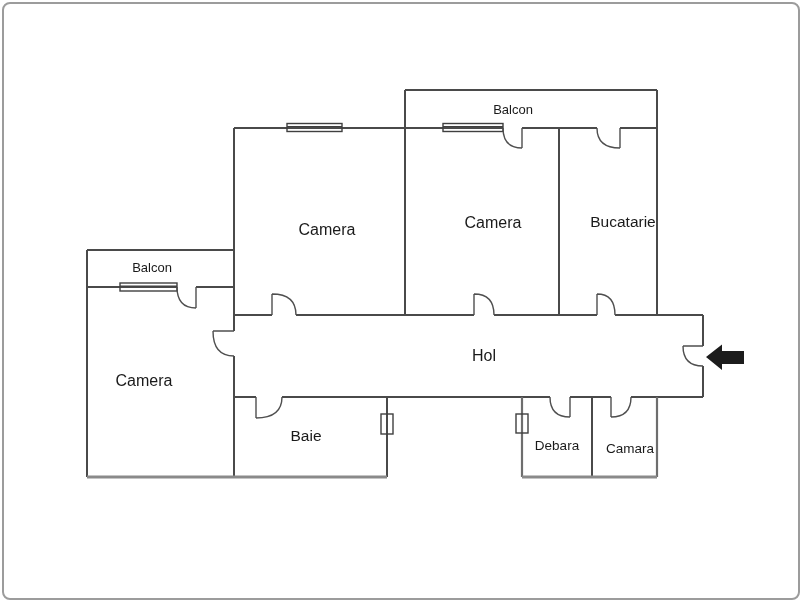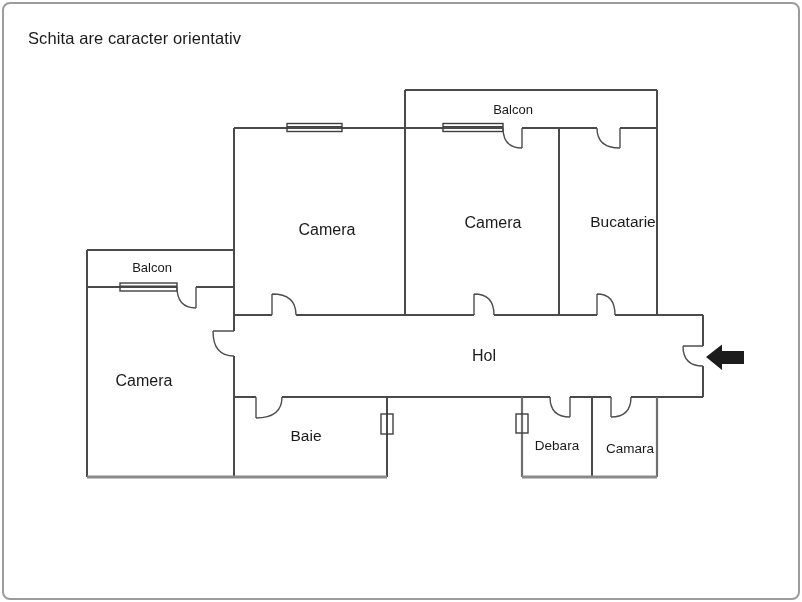--- a/index.html
+++ b/index.html
@@ -30,21 +30,20 @@
   .window-inner{stroke:#3f3f3f; stroke-width:1.1; fill:none;}
   .room-label{fill:var(--text); text-anchor:middle; dominant-baseline:middle;}
   .arrow{fill:var(--arrow); stroke:none;}
 </style>
 </head>
 <body>
 
 <div class="screen">
   <div class="frame"></div>
 
-  <div class="plan-title">Schita are caracter orientativ</div>
 
   <svg class="floorplan" width="802" height="602" viewBox="0 0 802 602" xmlns="http://www.w3.org/2000/svg">
 
     <g>
 
       <path class="wall" d="M405 90 H657"></path>
       <path class="wall" d="M405 90 V315"></path>
       <path class="wall" d="M657 90 V315"></path>
 
       <path class="wall" d="M234 128 H503 M522 128 H597 M620 128 H657"></path>

